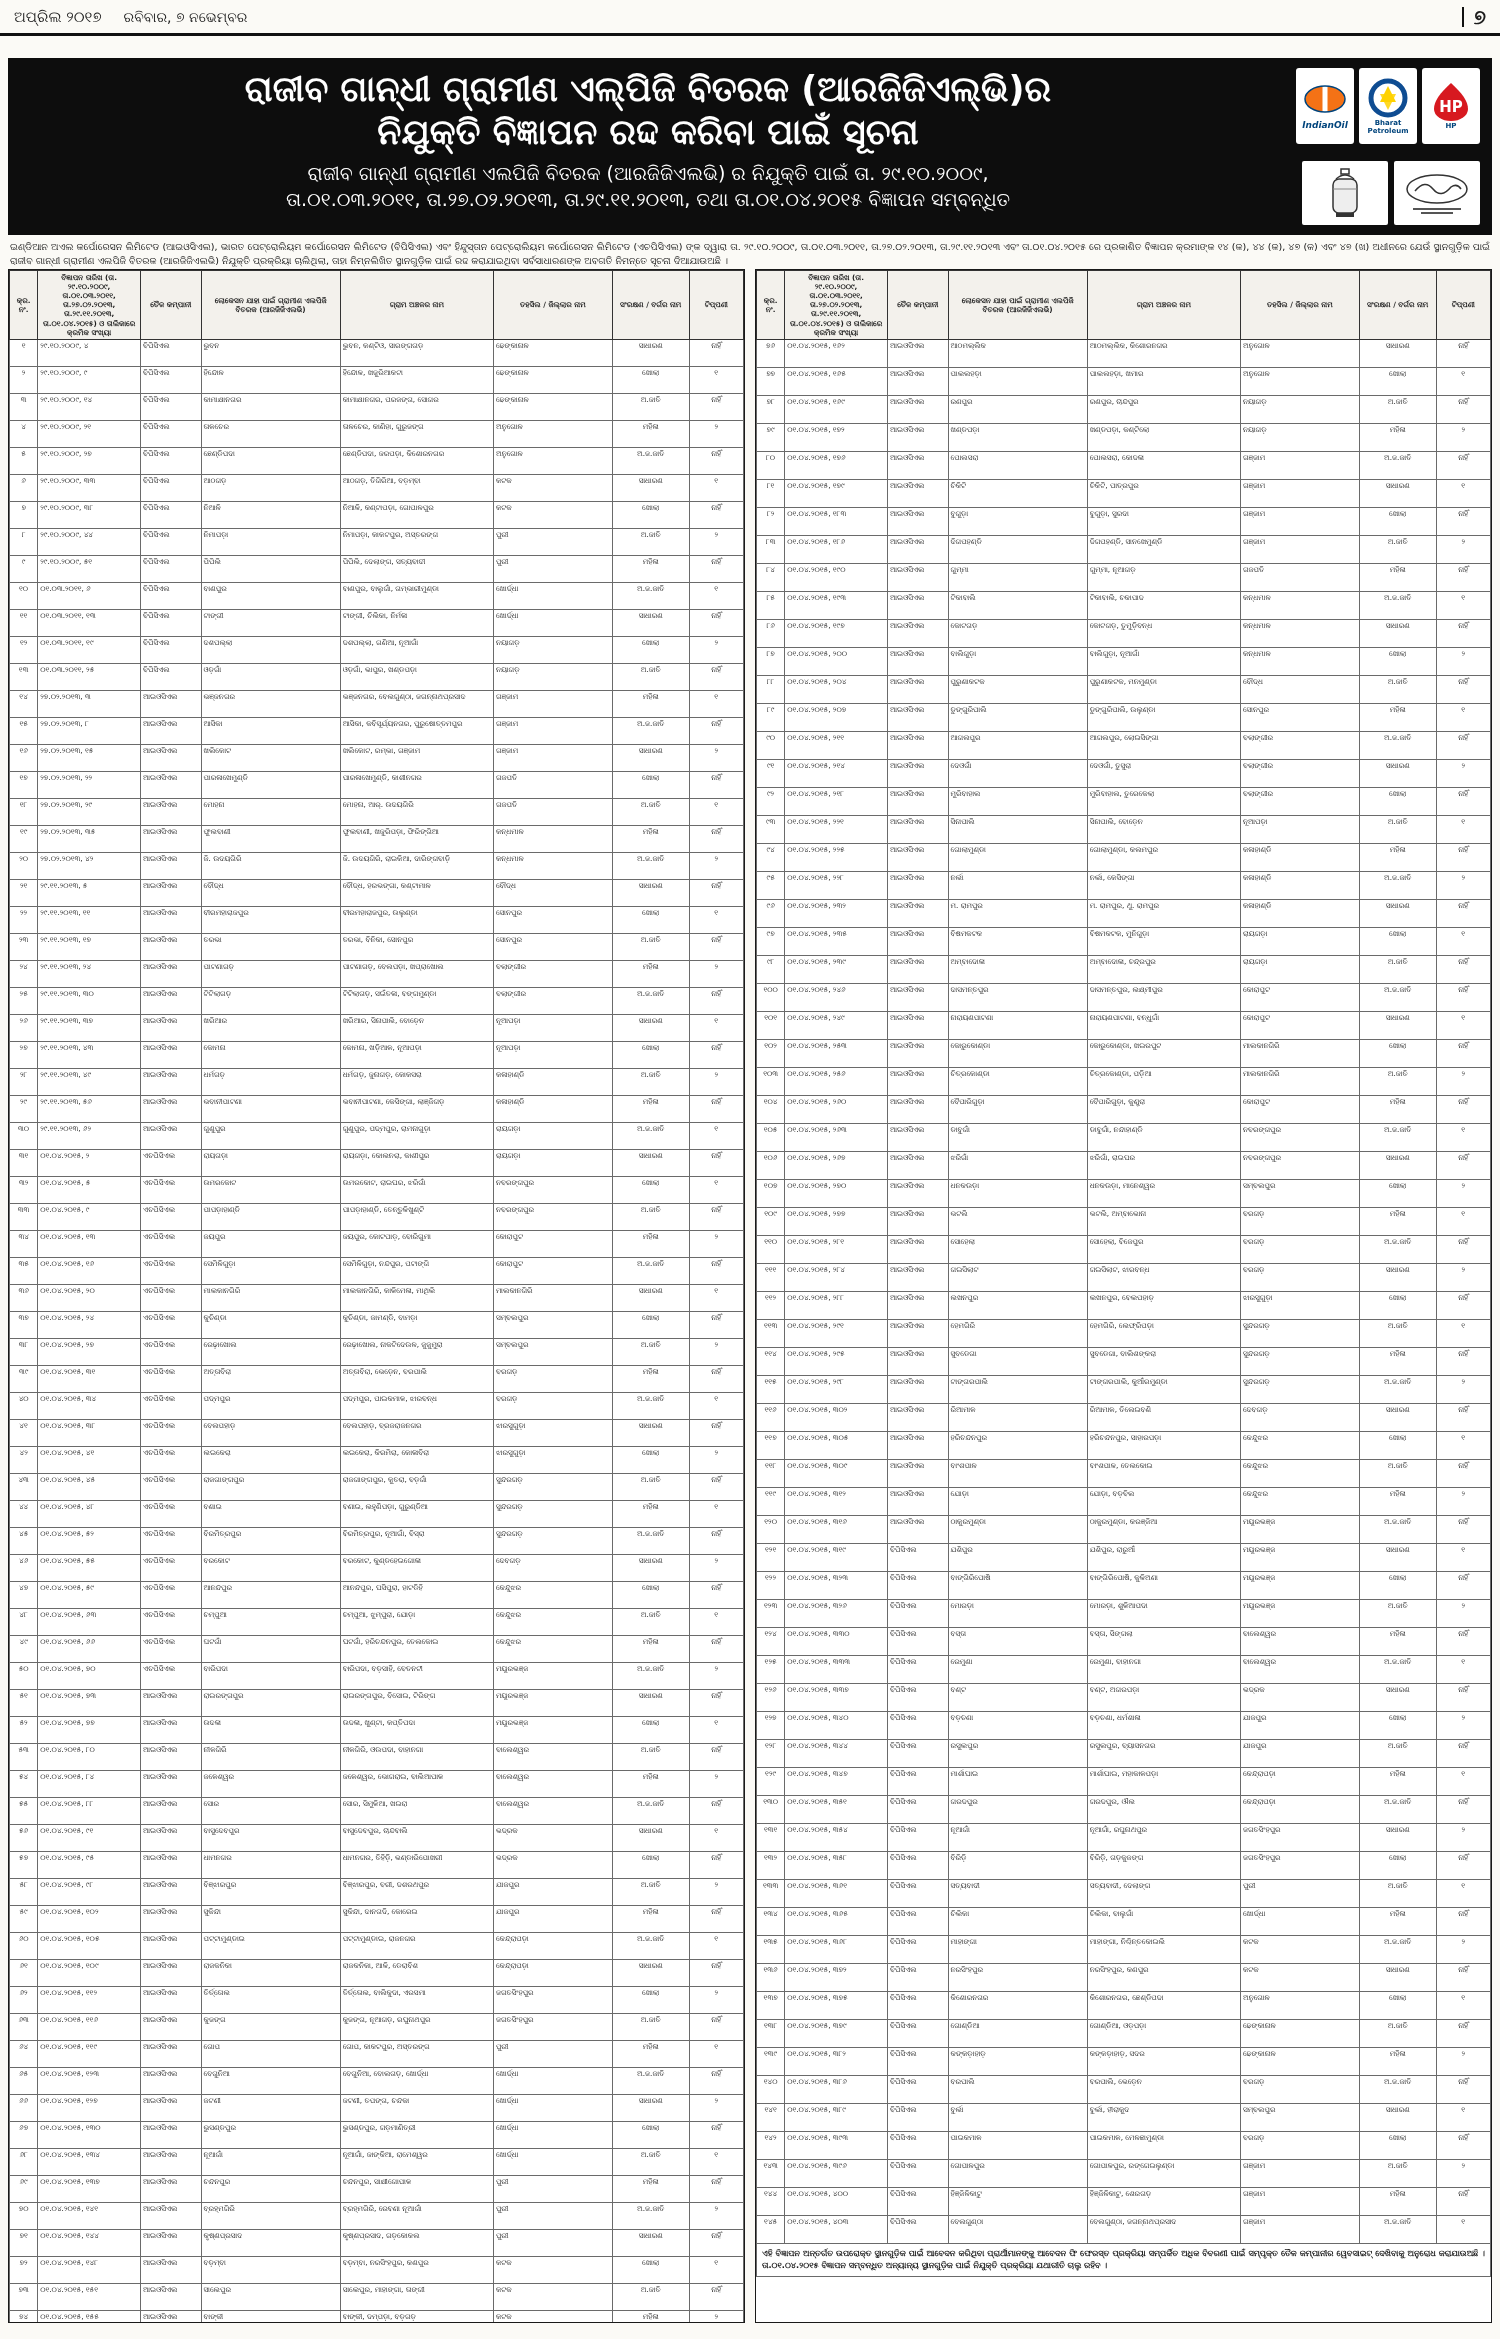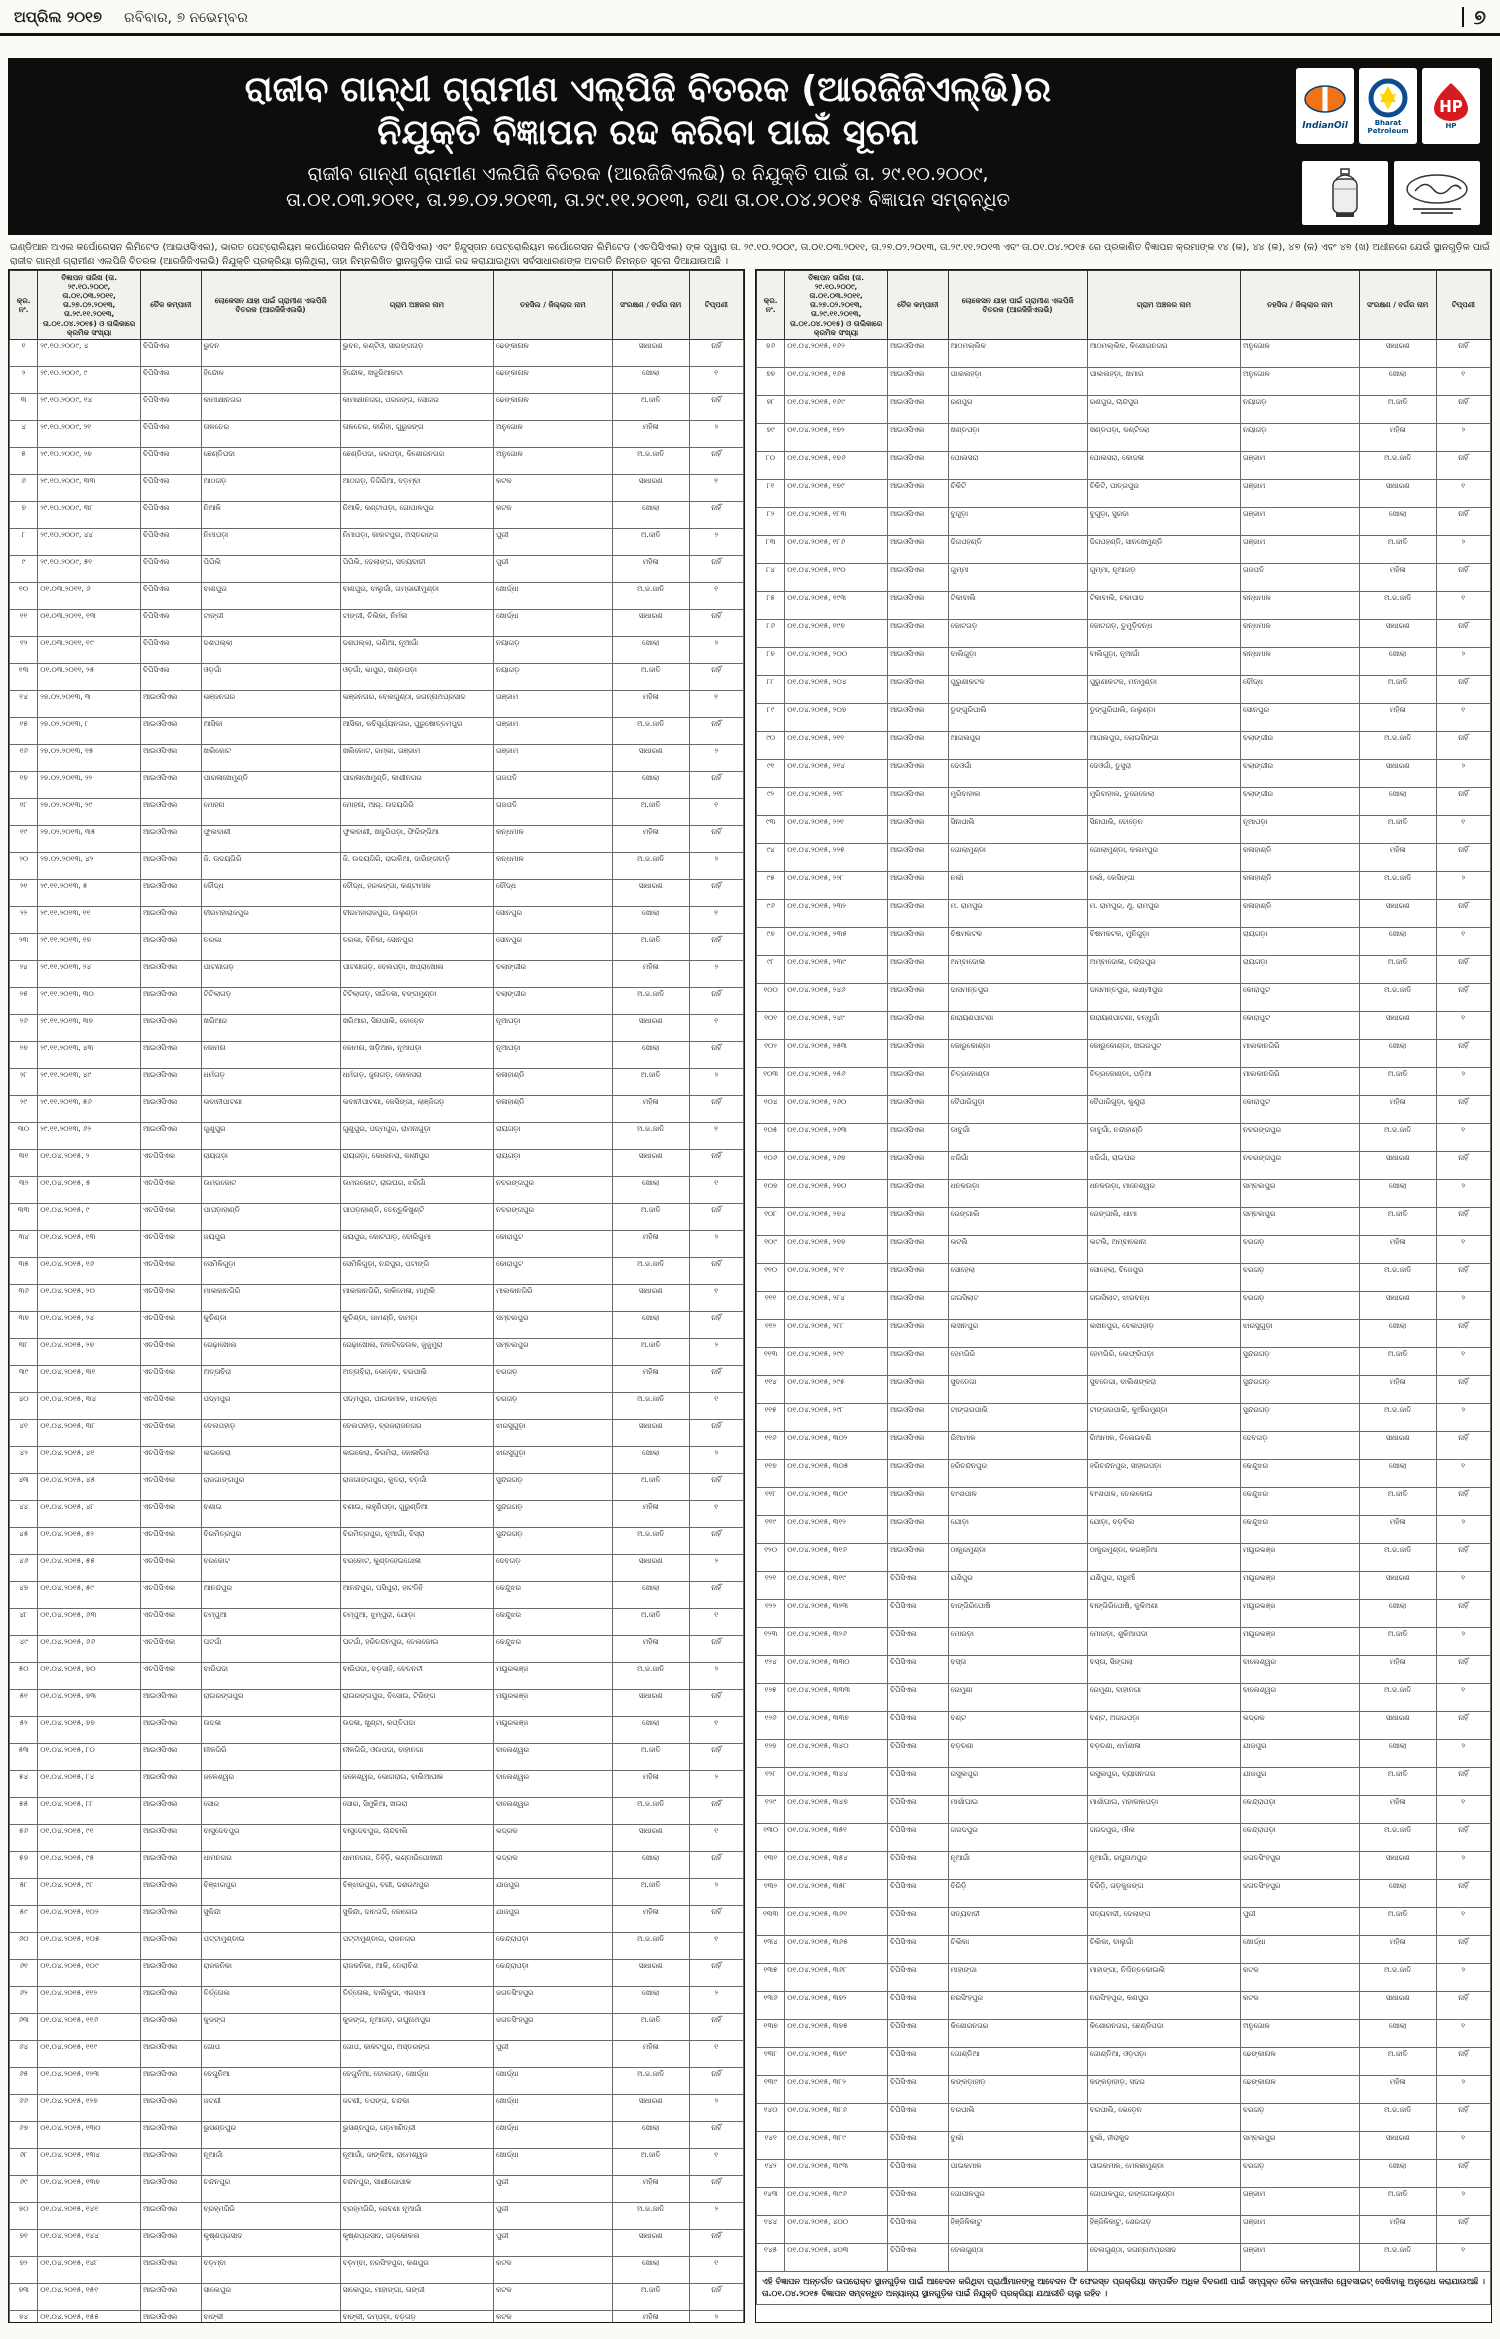--- a/index.html
+++ b/index.html
@@ -1,21 +1,21 @@
 <!DOCTYPE html>
 <html><head>
 <meta charset="utf-8">
 <style>
   html,body{margin:0;padding:0;background:#d8d5cf;}
   .page{position:relative;width:1500px;height:2339px;margin:0 auto;background:#fbfaf6;color:#1b1b1b;
         font-family:"DejaVu Sans","Liberation Sans",sans-serif;overflow:hidden;box-sizing:border-box;}
 
   
   .masthead{display:flex;align-items:center;padding:5px 14px 4px;border-bottom:3px solid #111;}
-  .masthead .edition{font-weight:bold;font-size:15px;}
+  .masthead .edition{font-weight:normal;font-size:15px;}
   .masthead .mdate{font-size:14px;margin-left:22px;color:#222;}
   .masthead .spacer{flex:1;}
   .masthead .pgbar{width:2px;height:20px;background:#111;margin:0 10px;}
   .masthead .pageno{font-size:20px;font-weight:bold;}
 
   
   .banner{margin:22px 8px 0;background:#0d0d0d;color:#fff;padding:10px 12px 10px 16px;
           display:grid;grid-template-columns:1fr 196px;grid-template-rows:auto auto;column-gap:12px;}
   .banner-titles{grid-column:1;grid-row:1;text-align:center;}
   .banner-titles .t1{font-size:35px;font-weight:bold;line-height:1.22;}
@@ -1213,30 +1213,20 @@
               <td>୧୦୭</td>
               <td>୦୧.୦୪.୨୦୧୫, ୨୭୦</td>
               <td>ଆଇଓସିଏଲ</td>
               <td>ଧନକଉଡ଼ା</td>
               <td>ଧନକଉଡ଼ା, ମାନେଶ୍ୱର</td>
               <td>ସମ୍ବଲପୁର</td>
               <td>ଖୋଲା</td>
               <td>୨</td>
             </tr>
             <tr>
-              <td>୧୦୮</td>
-              <td>୦୧.୦୪.୨୦୧୫, ୨୭୪</td>
-              <td>ଆଇଓସିଏଲ</td>
-              <td>ରେଙ୍ଗାଲି</td>
-              <td>ରେଙ୍ଗାଲି, ଧାମା</td>
-              <td>ସମ୍ବଲପୁର</td>
-              <td>ଅ.ଜାତି</td>
-              <td>ନାହିଁ</td>
-            </tr>
-            <tr>
               <td>୧୦୯</td>
               <td>୦୧.୦୪.୨୦୧୫, ୨୭୭</td>
               <td>ଆଇଓସିଏଲ</td>
               <td>ଭଟଲି</td>
               <td>ଭଟଲି, ଅମ୍ବାଭୋନା</td>
               <td>ବରଗଡ଼</td>
               <td>ମହିଳା</td>
               <td>୧</td>
             </tr>
             <tr>

